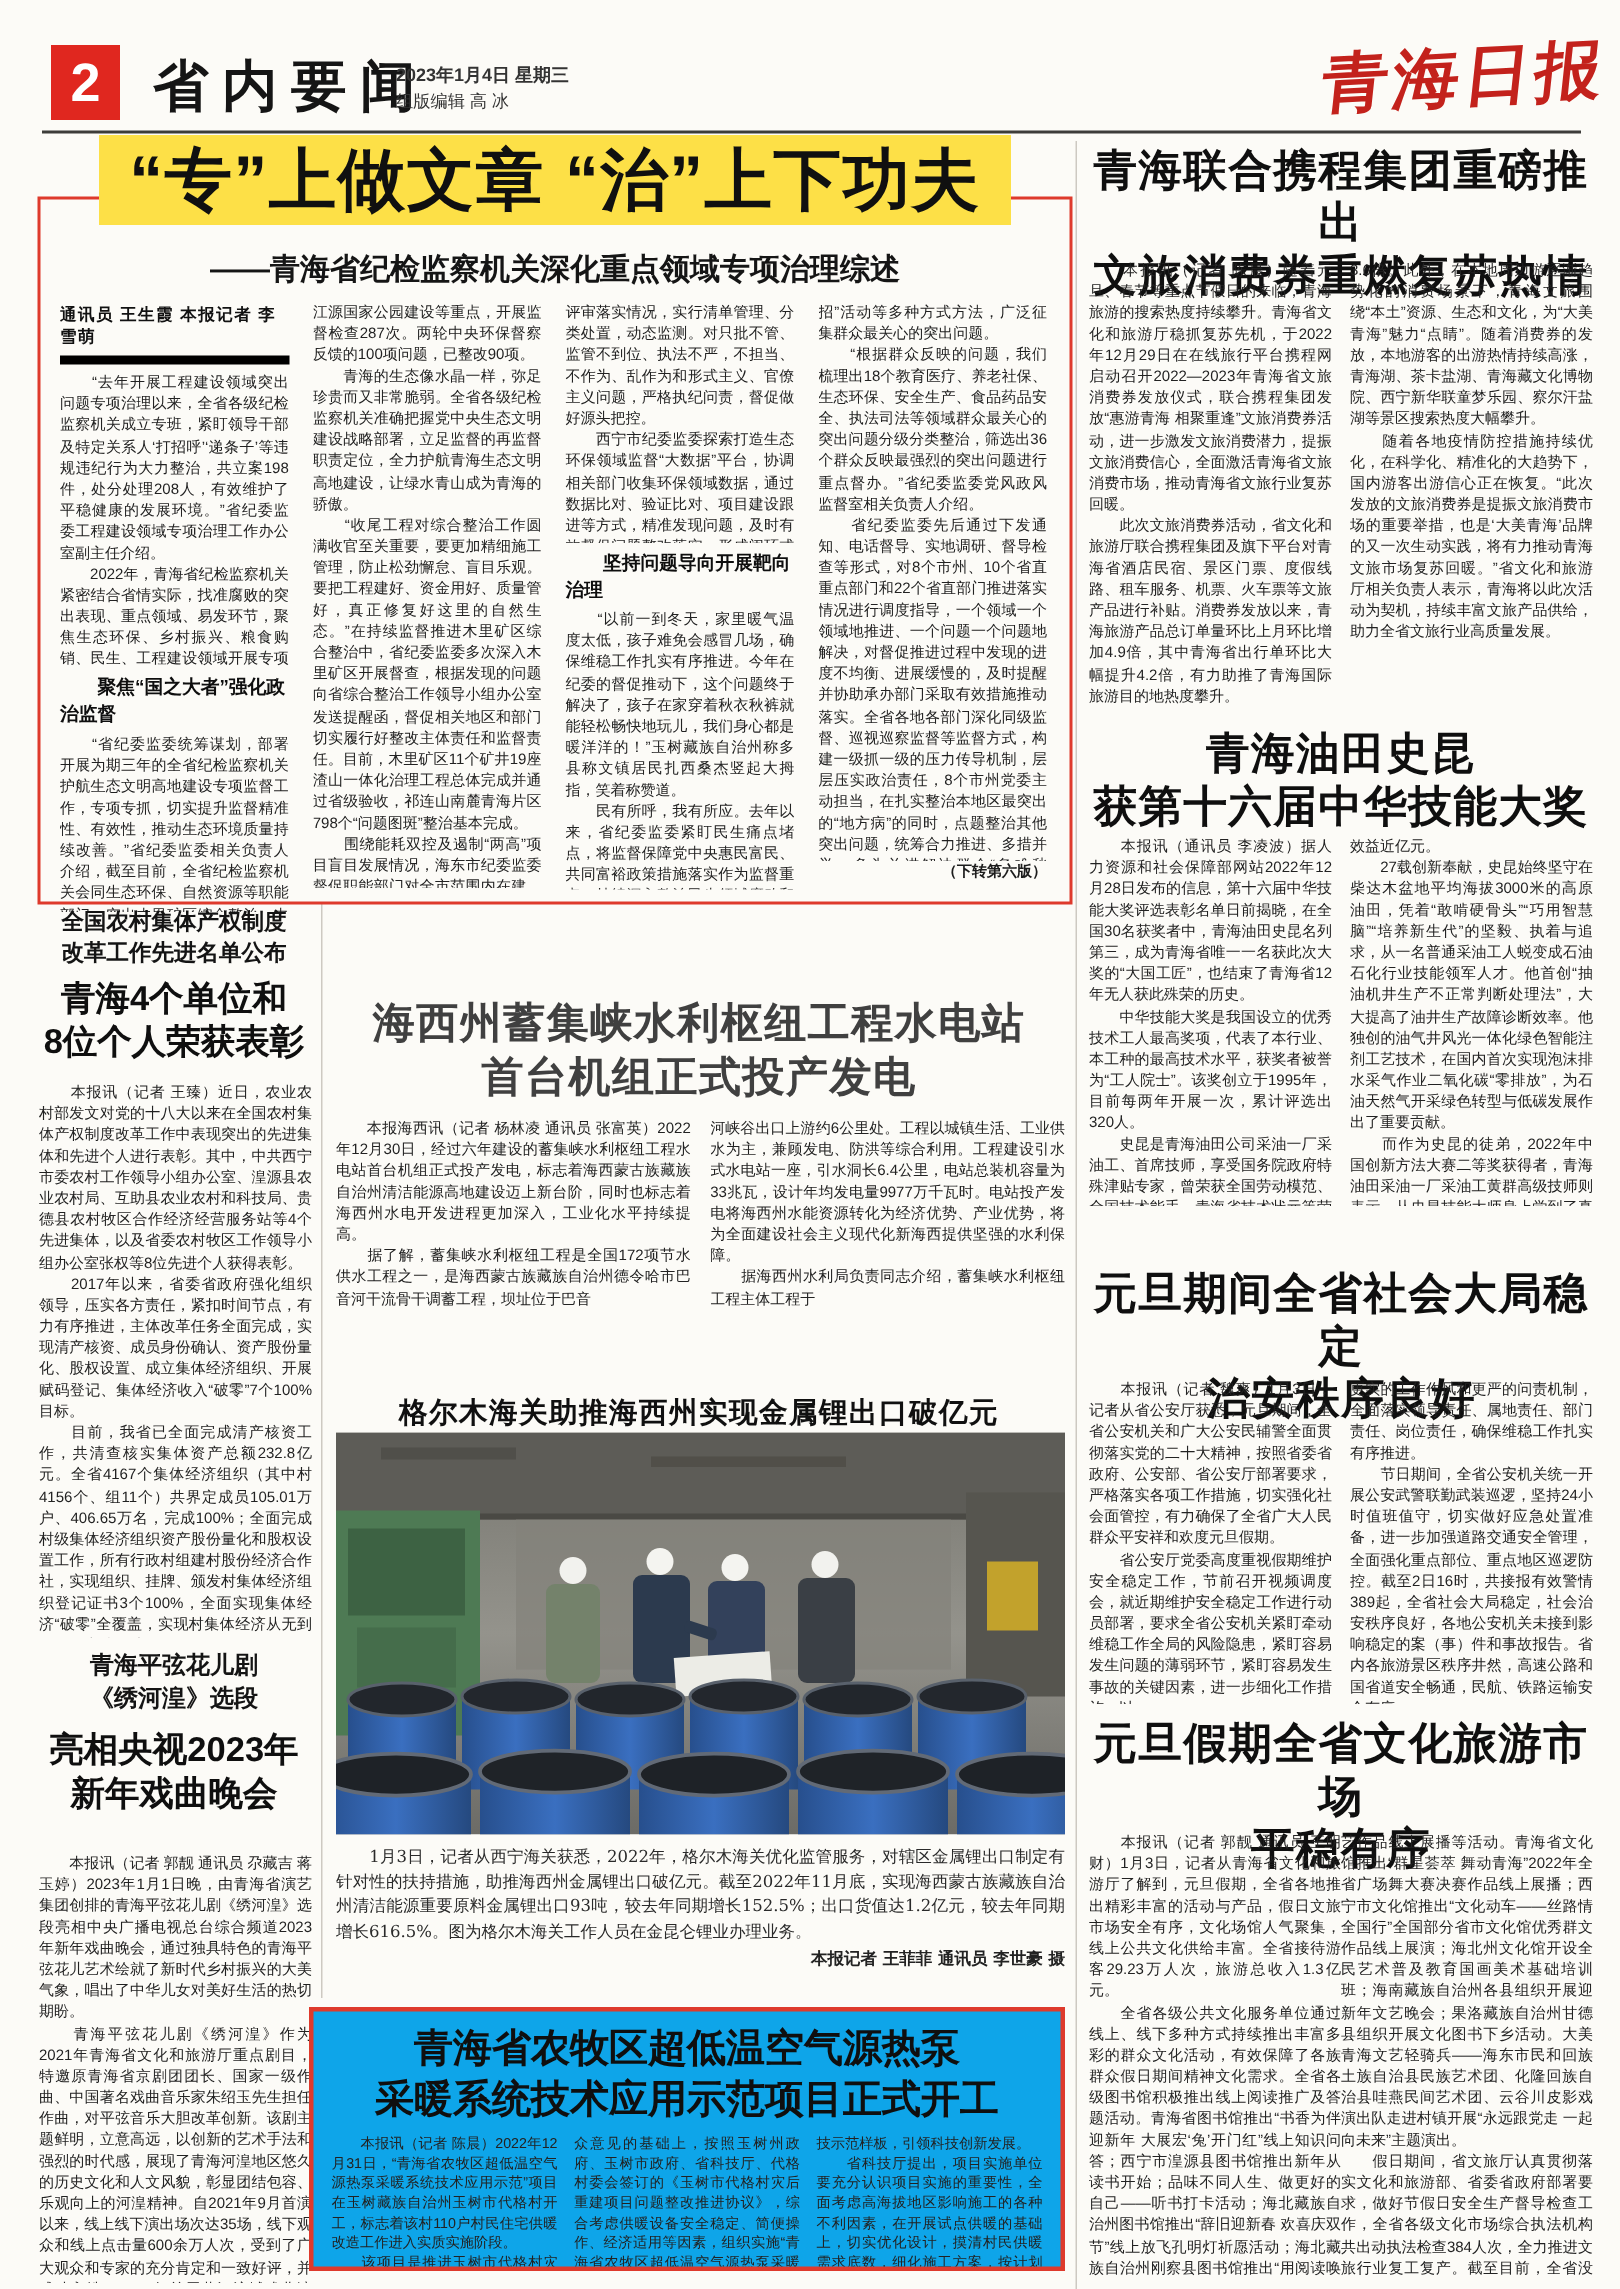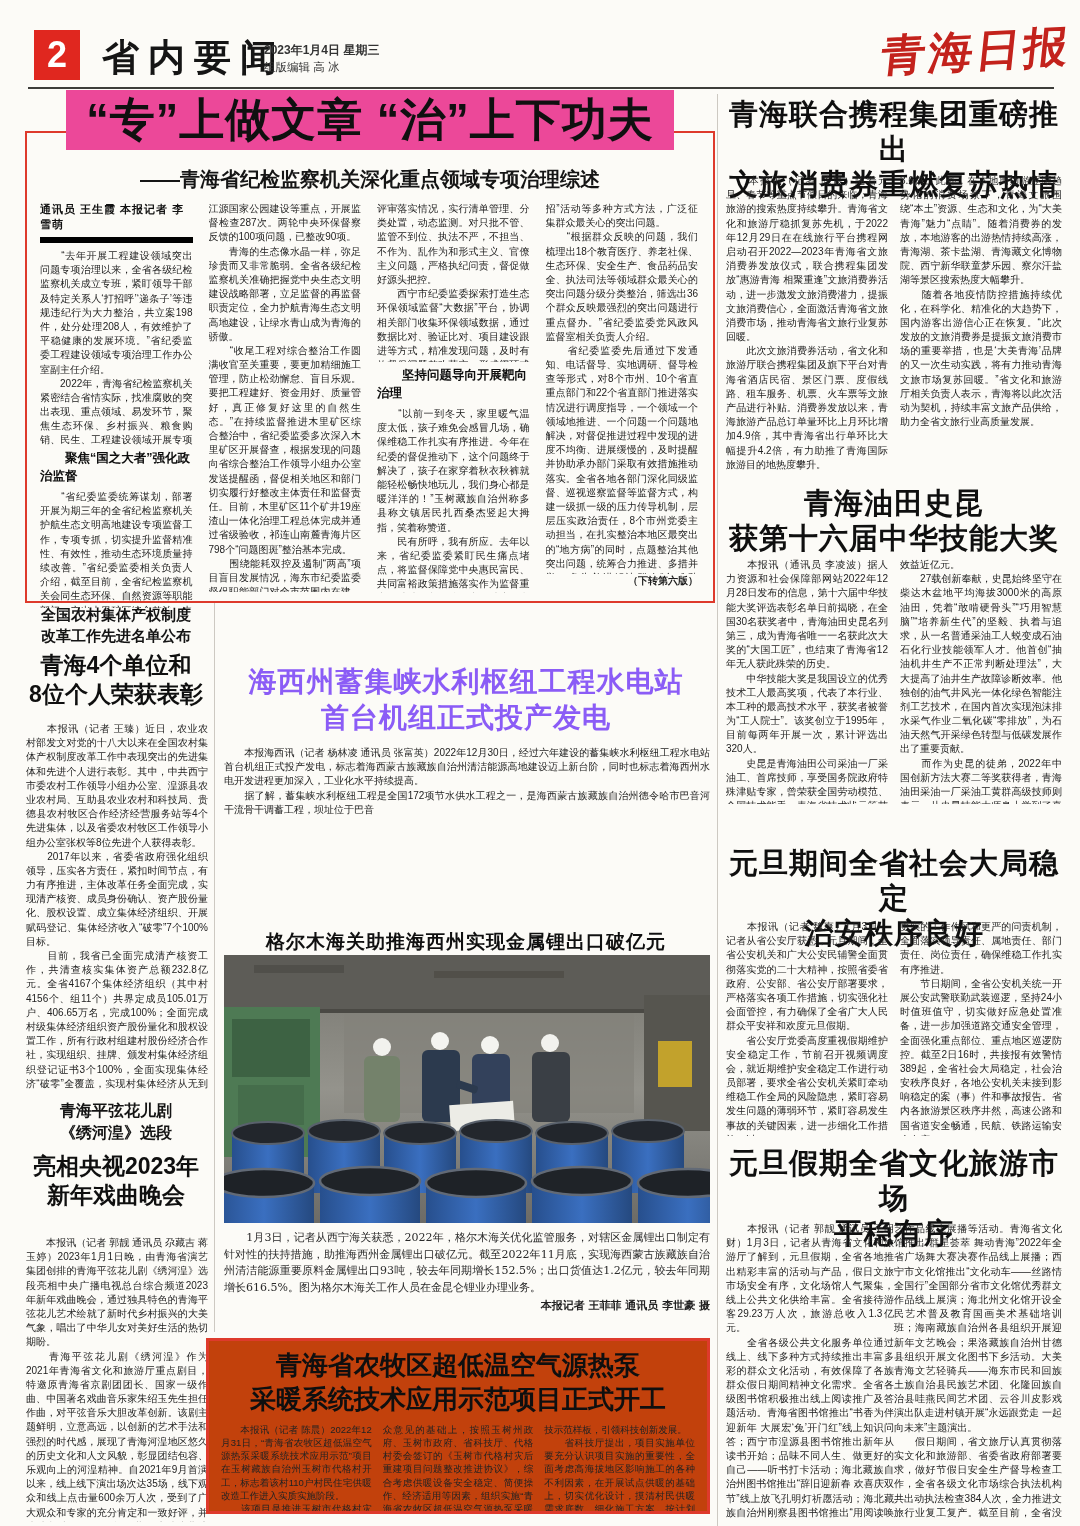--- a/index.html
+++ b/index.html
@@ -17,39 +17,39 @@
   .section-title{left:102px;top:33px;font-size:37px;font-weight:900;letter-spacing:9px;color:#151515;}
   .issue-date{left:264px;top:42px;font-size:12px;font-weight:bold;color:#333;}
   .page-editor{left:264px;top:60px;font-size:11.5px;color:#333;}
   .masthead{left:882px;top:22px;width:190px;font-size:44px;font-weight:bold;color:#c3221c;
             font-family:"DejaVu Serif",serif;transform:skewX(-9deg) rotate(-3deg);letter-spacing:3px;}
   .h-rule{left:28px;top:87px;width:1026px;height:2px;background:#3d3d3a;}
   .v-rule{width:1px;background:#cdc9c2;}
   
   .main-border{left:25px;top:131px;width:686px;height:468px;border:2.5px solid #de3a2c;}
   .main-headline{left:25px;top:90px;width:690px;text-align:center;}
-  .main-headline span{display:inline-block;background:#ec4899;padding:0 20px;font-size:45px;
+  .main-headline span{display:inline-block;background:#fde047;padding:0 20px;font-size:45px;
                       font-weight:900;letter-spacing:1px;color:#101010;}
   .main-subhead{left:25px;top:166px;width:690px;text-align:center;font-size:20px;font-weight:800;color:#151515;}
   .main-cols{left:40px;top:202px;width:658px;height:390px;gap:16px;}
   .byline{font-weight:bold;font-size:11px;letter-spacing:1px;padding-bottom:5px;margin-bottom:6px;
           border-bottom:6px solid #000000;color:#111;}
   .inner-sub{font-size:12.5px;font-weight:800;line-height:1.4;margin:5px 0;color:#0e0e0e;text-indent:2em;}
   .jump{text-align:right;font-weight:bold;font-size:10px;}
   
   .kicker{font-size:15px;font-weight:800;text-align:center;line-height:1.4;color:#141414;}
   .hl-left{font-size:23px;font-weight:900;text-align:center;line-height:1.28;color:#0f0f0f;}
   .hl-right{font-size:29px;font-weight:900;text-align:center;line-height:1.2;color:#0f0f0f;letter-spacing:1px;}
-  .hl-mid{font-size:28px;font-weight:900;text-align:center;line-height:1.3;color:#8b5cf6;letter-spacing:1px;}
+  .hl-mid{font-size:28px;font-weight:900;text-align:center;line-height:1.3;color:#404040;letter-spacing:1px;}
   .banner-text{font-size:29px;font-weight:900;color:#d7000f;text-align:center;letter-spacing:6px;position:relative;z-index:2;}
   .photo-title{font-size:19px;font-weight:900;text-align:center;color:#101010;letter-spacing:1px;}
   .caption{font-family:"DejaVu Serif",serif;font-size:11px;line-height:1.5;text-align:justify;
            white-space:pre-wrap;color:#2a2a2a;}
   .credit{font-family:"DejaVu Serif",serif;font-size:11px;font-weight:bold;text-align:right;color:#222;margin-top:2px;}
-  .red-box{border:3px solid #de3a2c;background:#c2410c;}
+  .red-box{border:3px solid #de3a2c;background:#0ea5e9;}
   .hp-headline{font-size:26px;font-weight:900;text-align:center;line-height:1.3;color:#0f0f0f;}
   .small-body{font-size:9.5px;line-height:1.4;}
 </style>
 </head>
 <body>
 
 <div class="page">
 
   <div class="abs page-badge">2</div>
   <div class="abs section-title">省内要闻</div>
@@ -108,20 +108,22 @@
 新年戏曲晚会</div>
   <div class="abs body-text" style="left:26px;top:1236px;width:182px;height:286px;">　　本报讯（记者 郭靓 通讯员 尕藏吉 蒋玉婷）2023年1月1日晚，由青海省演艺集团创排的青海平弦花儿剧《绣河湟》选段亮相中央广播电视总台综合频道2023年新年戏曲晚会，通过独具特色的青海平弦花儿艺术绘就了新时代乡村振兴的大美气象，唱出了中华儿女对美好生活的热切期盼。
 　　青海平弦花儿剧《绣河湟》作为2021年青海省文化和旅游厅重点剧目，特邀原青海省京剧团团长、国家一级作曲、中国著名戏曲音乐家朱绍玉先生担任作曲，对平弦音乐大胆改革创新。该剧主题鲜明，立意高远，以创新的艺术手法和强烈的时代感，展现了青海河湟地区悠久的历史文化和人文风貌，彰显团结包容、乐观向上的河湟精神。自2021年9月首演以来，线上线下演出场次达35场，线下观众和线上点击量600余万人次，受到了广大观众和专家的充分肯定和一致好评，并成功入选了2022年首届黄河流域戏曲演出季，活动于2022年7月赴济南演出。</div>
 
 
   <div class="abs hl-mid pre" style="left:222px;top:664px;width:488px;">海西州蓄集峡水利枢纽工程水电站
 首台机组正式投产发电</div>
   <div class="abs cols" style="left:224px;top:746px;width:486px;height:180px;gap:13px;">
     <div class="col body-text">　　本报海西讯（记者 杨林凌 通讯员 张富英）2022年12月30日，经过六年建设的蓄集峡水利枢纽工程水电站首台机组正式投产发电，标志着海西蒙古族藏族自治州清洁能源高地建设迈上新台阶，同时也标志着海西州水电开发进程更加深入，工业化水平持续提高。
 　　据了解，蓄集峡水利枢纽工程是全国172项节水供水工程之一，是海西蒙古族藏族自治州德令哈市巴音河干流骨干调蓄工程，坝址位于巴音</div>
+    <div class="col body-text">河峡谷出口上游约6公里处。工程以城镇生活、工业供水为主，兼顾发电、防洪等综合利用。工程建设引水式水电站一座，引水洞长6.4公里，电站总装机容量为33兆瓦，设计年均发电量9977万千瓦时。电站投产发电将海西州水能资源转化为经济优势、产业优势，将为全面建设社会主义现代化新海西提供坚强的水利保障。
+　　据海西州水利局负责同志介绍，蓄集峡水利枢纽工程主体工程于</div>
   </div>
 
   <div class="abs photo-title" style="left:222px;top:929px;width:488px;">格尔木海关助推海西州实现金属锂出口破亿元</div>
   <div class="abs" style="left:224px;top:955px;width:486px;height:268px;">
     <svg width="486" height="268" viewBox="0 0 486 268">
       <defs>
         <linearGradient id="bgGrad" x1="0" y1="0" x2="0" y2="1">
           <stop offset="0" stop-color="#77766f"></stop>
             <stop offset="0.5" stop-color="#94938c"></stop>
             <stop offset="1" stop-color="#6c6b66"></stop>

